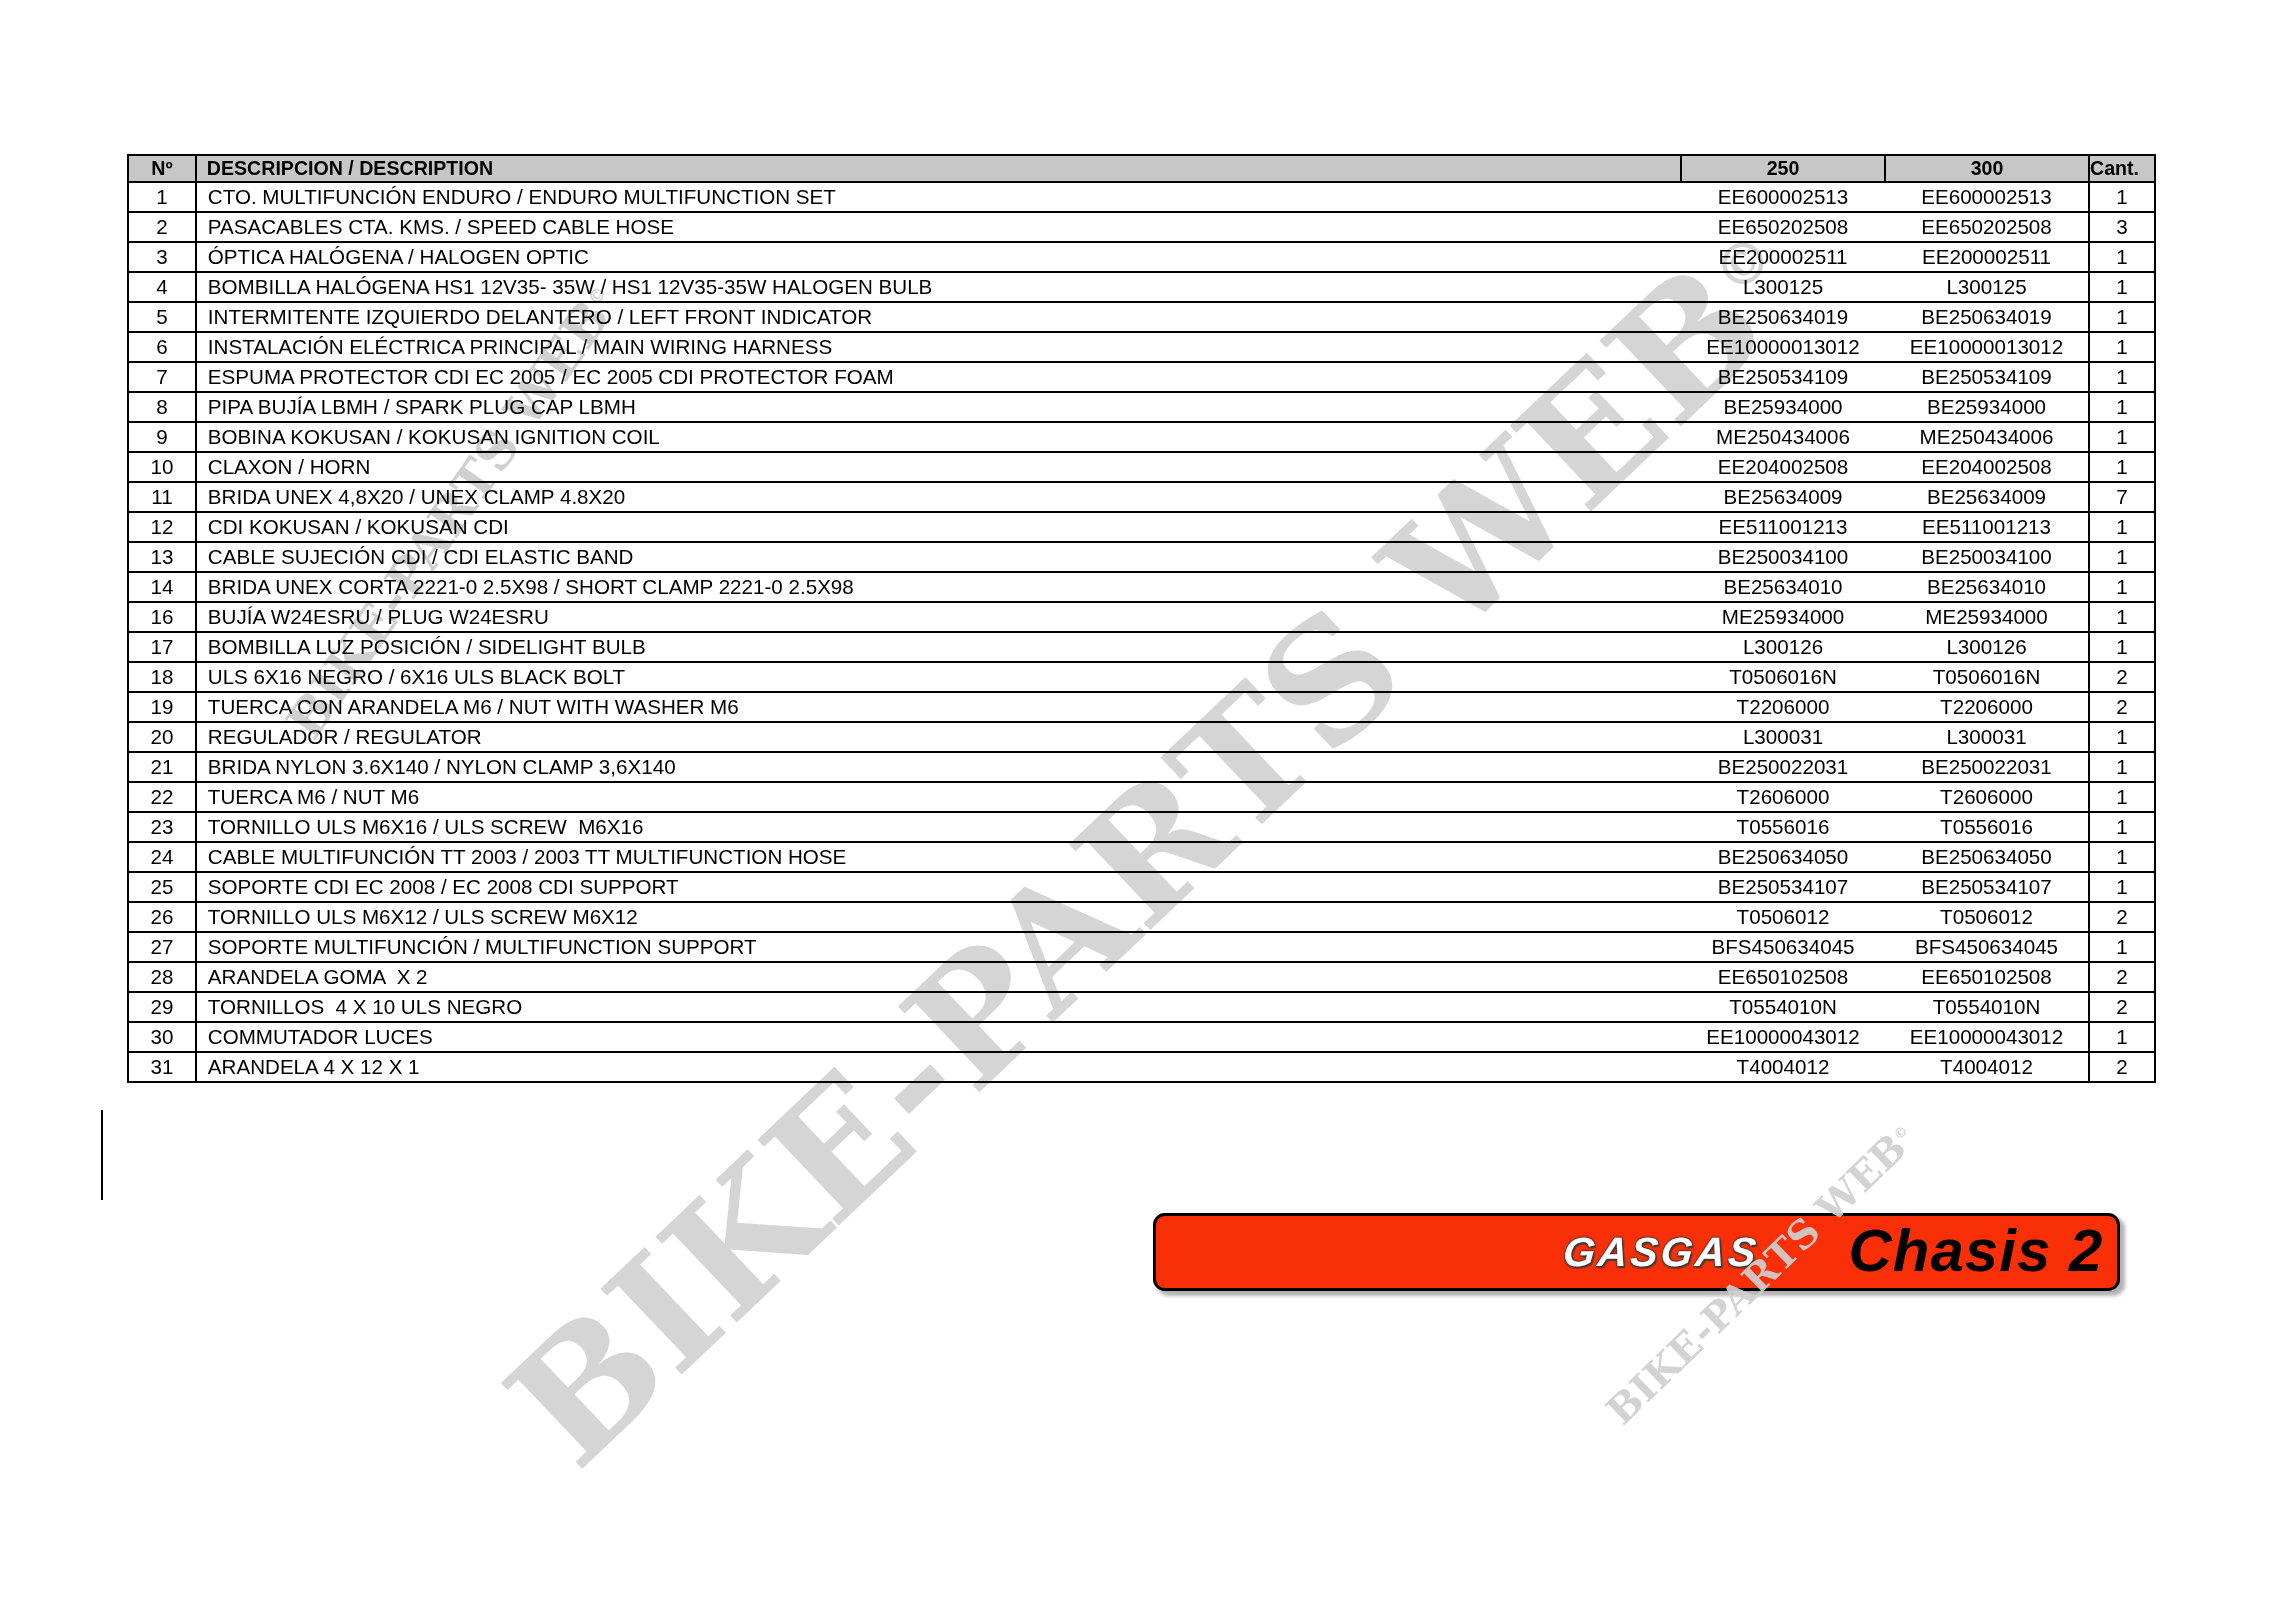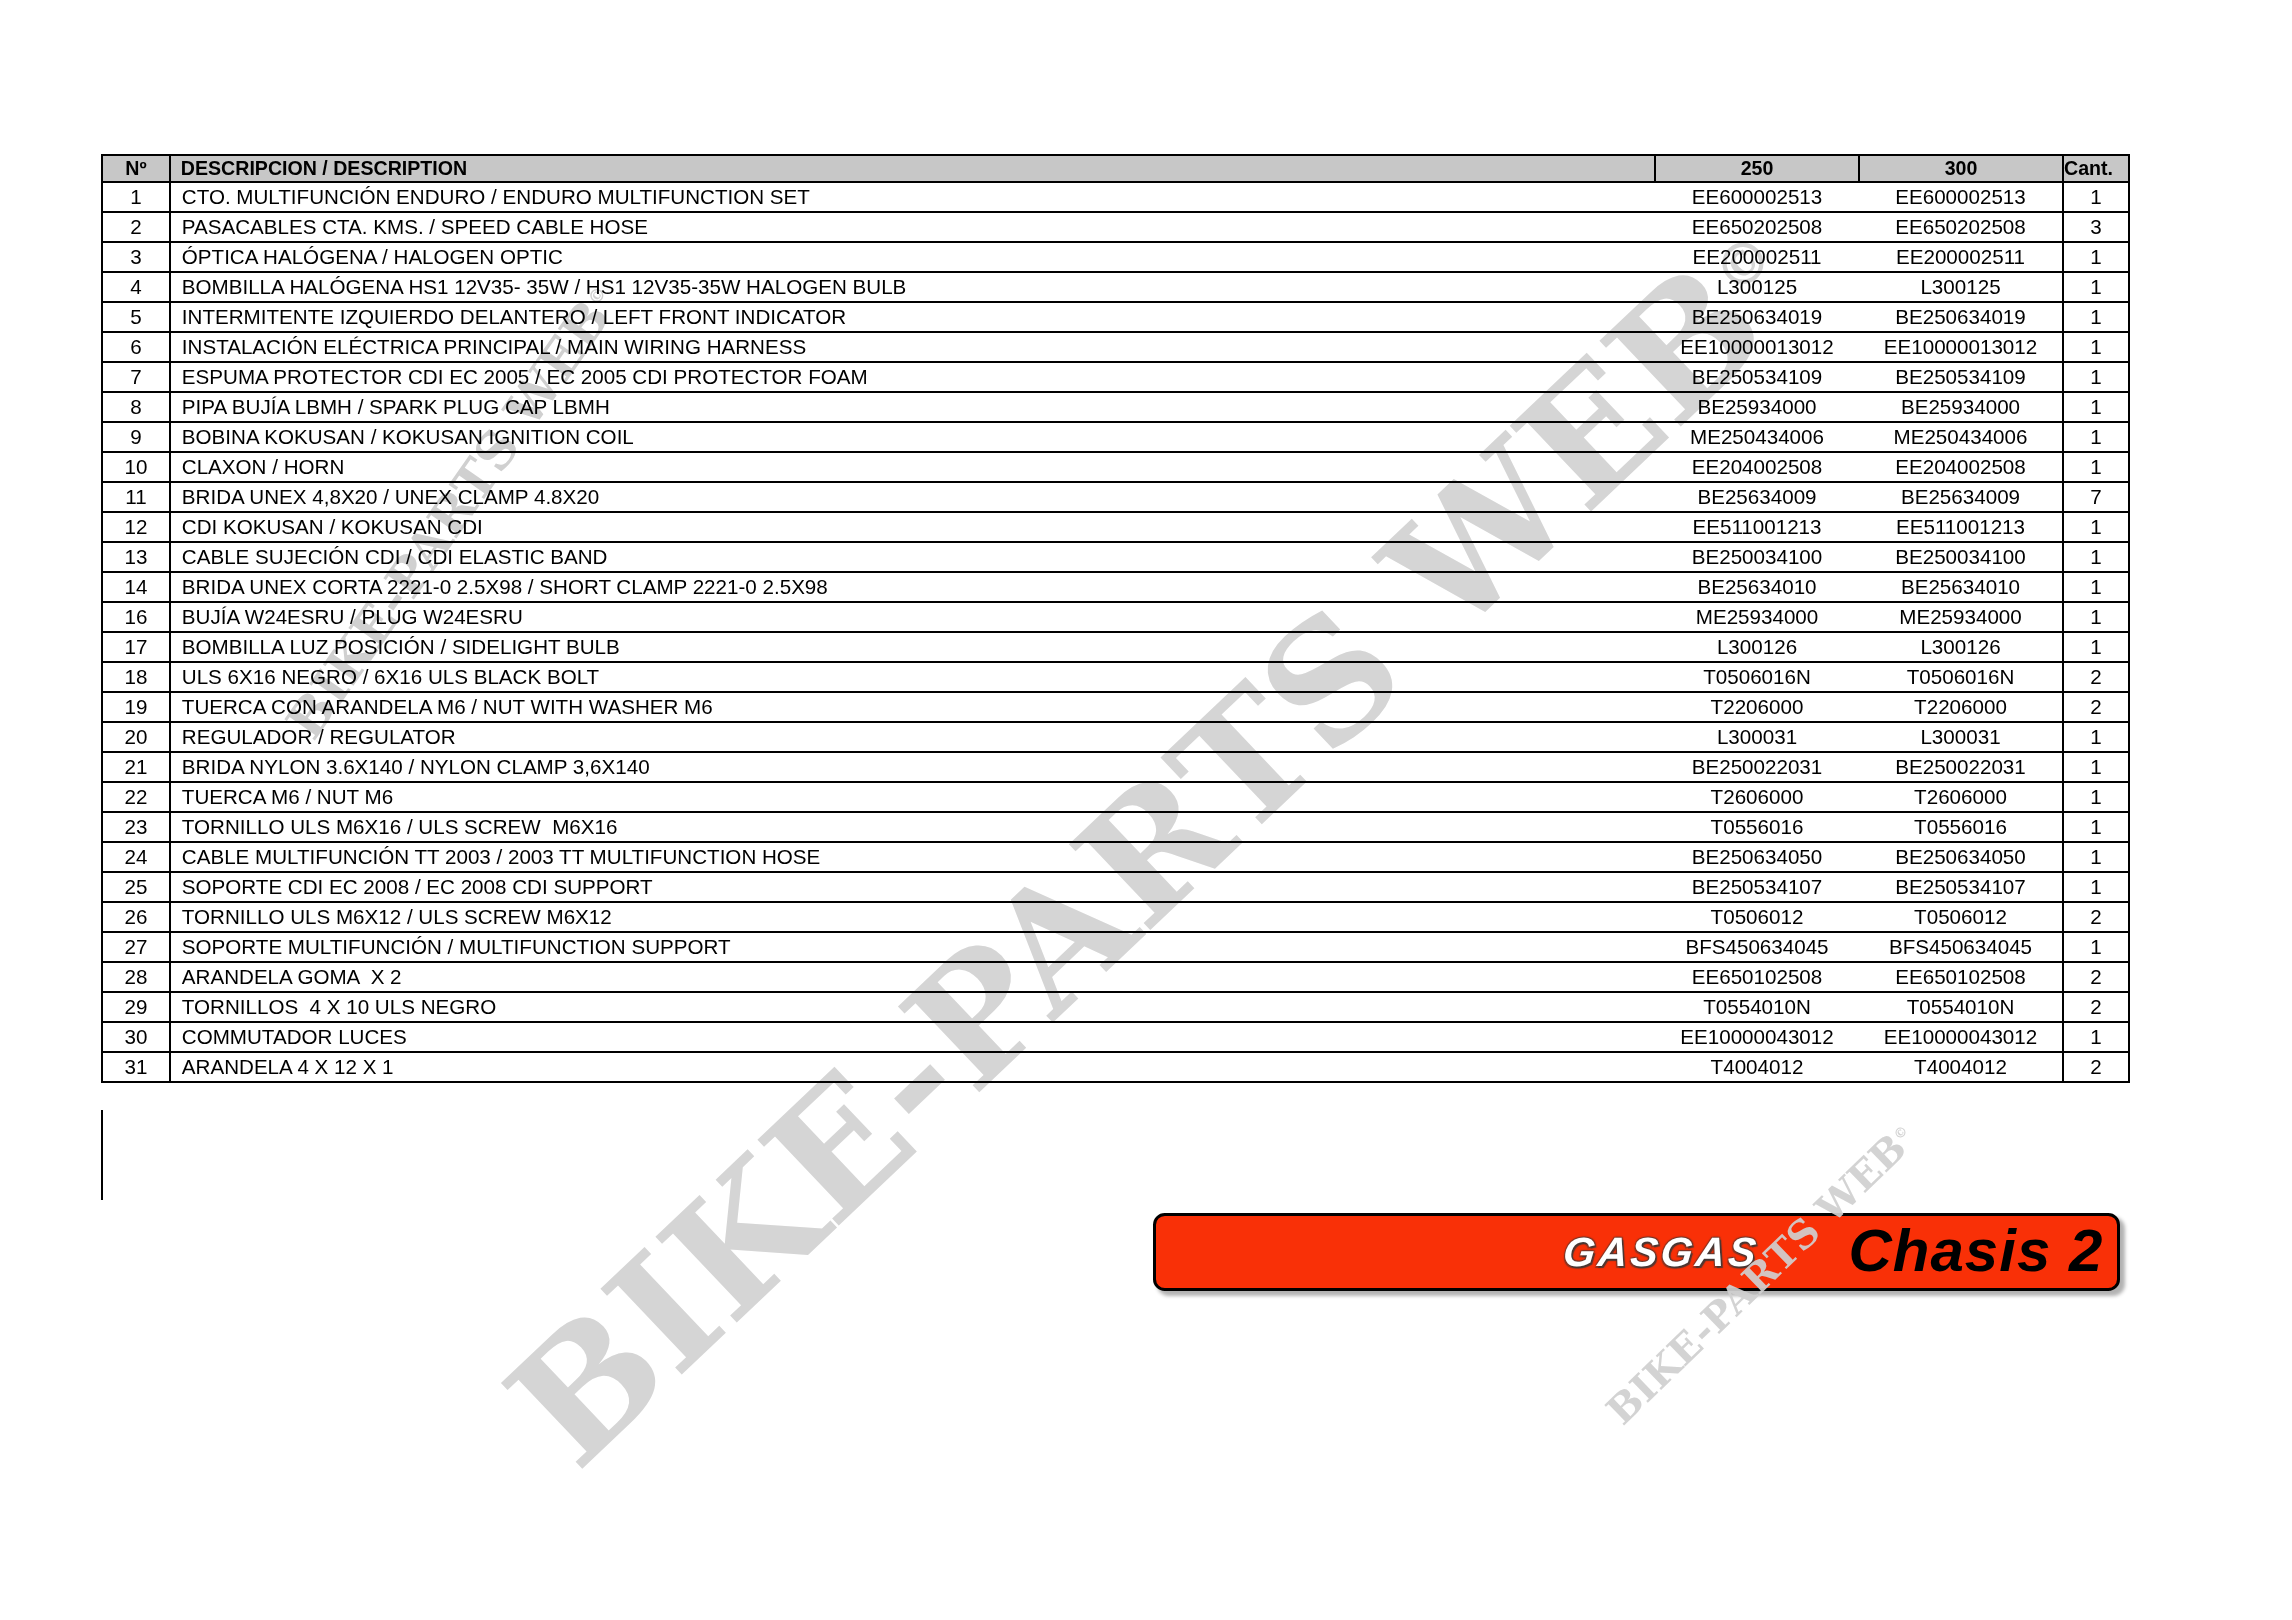--- a/index.html
+++ b/index.html
@@ -45,21 +45,21 @@
   }
 
   
   .table-wrap { position:absolute; left:101px; top:154px; z-index:1; }
   table.parts {
     border-collapse:collapse;
     table-layout:fixed;
     width:2026px;
     background:transparent;
   }
-  table.parts { border-left:2px solid var(--line); border-right:2px solid var(--line); }
+  table.parts { border-left:2px solid var(--line); border-right:2px solid var(--line);margin-left:26px; }
   th, td { padding:0; vertical-align:middle; overflow:hidden; }
   thead th {
     height:24.5px;
     background:var(--header-bg);
     border-top:2.9px solid var(--line);
     border-bottom:2px solid var(--line);
     font-size:19.6px;
     font-weight:bold;
     color:#000;
   }

